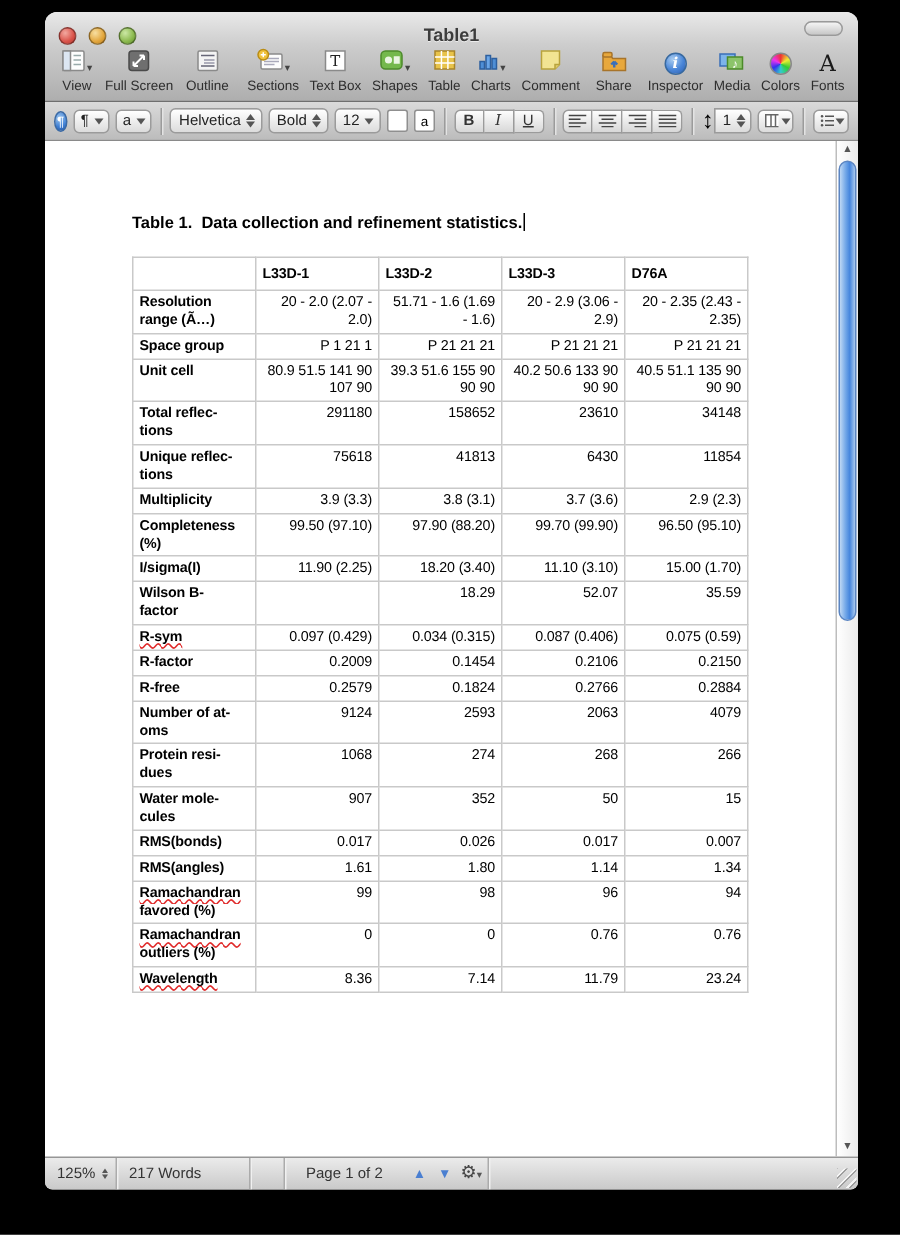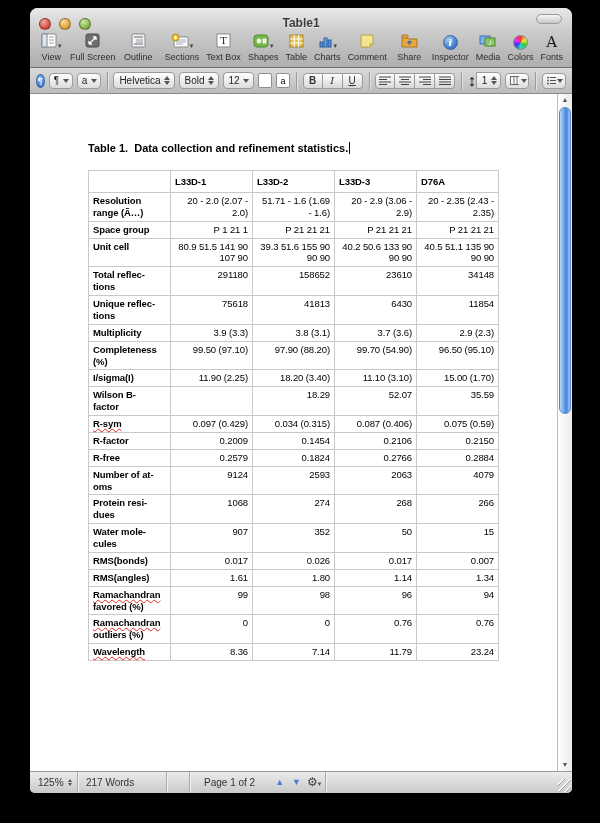--- a/index.html
+++ b/index.html
@@ -434,21 +434,21 @@
               <td class="val">3.7 (3.6)</td>
               <td class="val">2.9 (2.3)</td>
             </tr>
             <tr>
               <td class="rowlabel">
                 <span>Completeness</span>
                 <span>(%)</span>
               </td>
               <td class="val">99.50 (97.10)</td>
               <td class="val">97.90 (88.20)</td>
-              <td class="val">99.70 (54.90)</td>
+              <td class="val">99.70 (99.90)</td>
               <td class="val">96.50 (95.10)</td>
             </tr>
             <tr>
               <td class="rowlabel">
                 <span>I/sigma(I)</span>
               </td>
               <td class="val">11.90 (2.25)</td>
               <td class="val">18.20 (3.40)</td>
               <td class="val">11.10 (3.10)</td>
               <td class="val">15.00 (1.70)</td>

